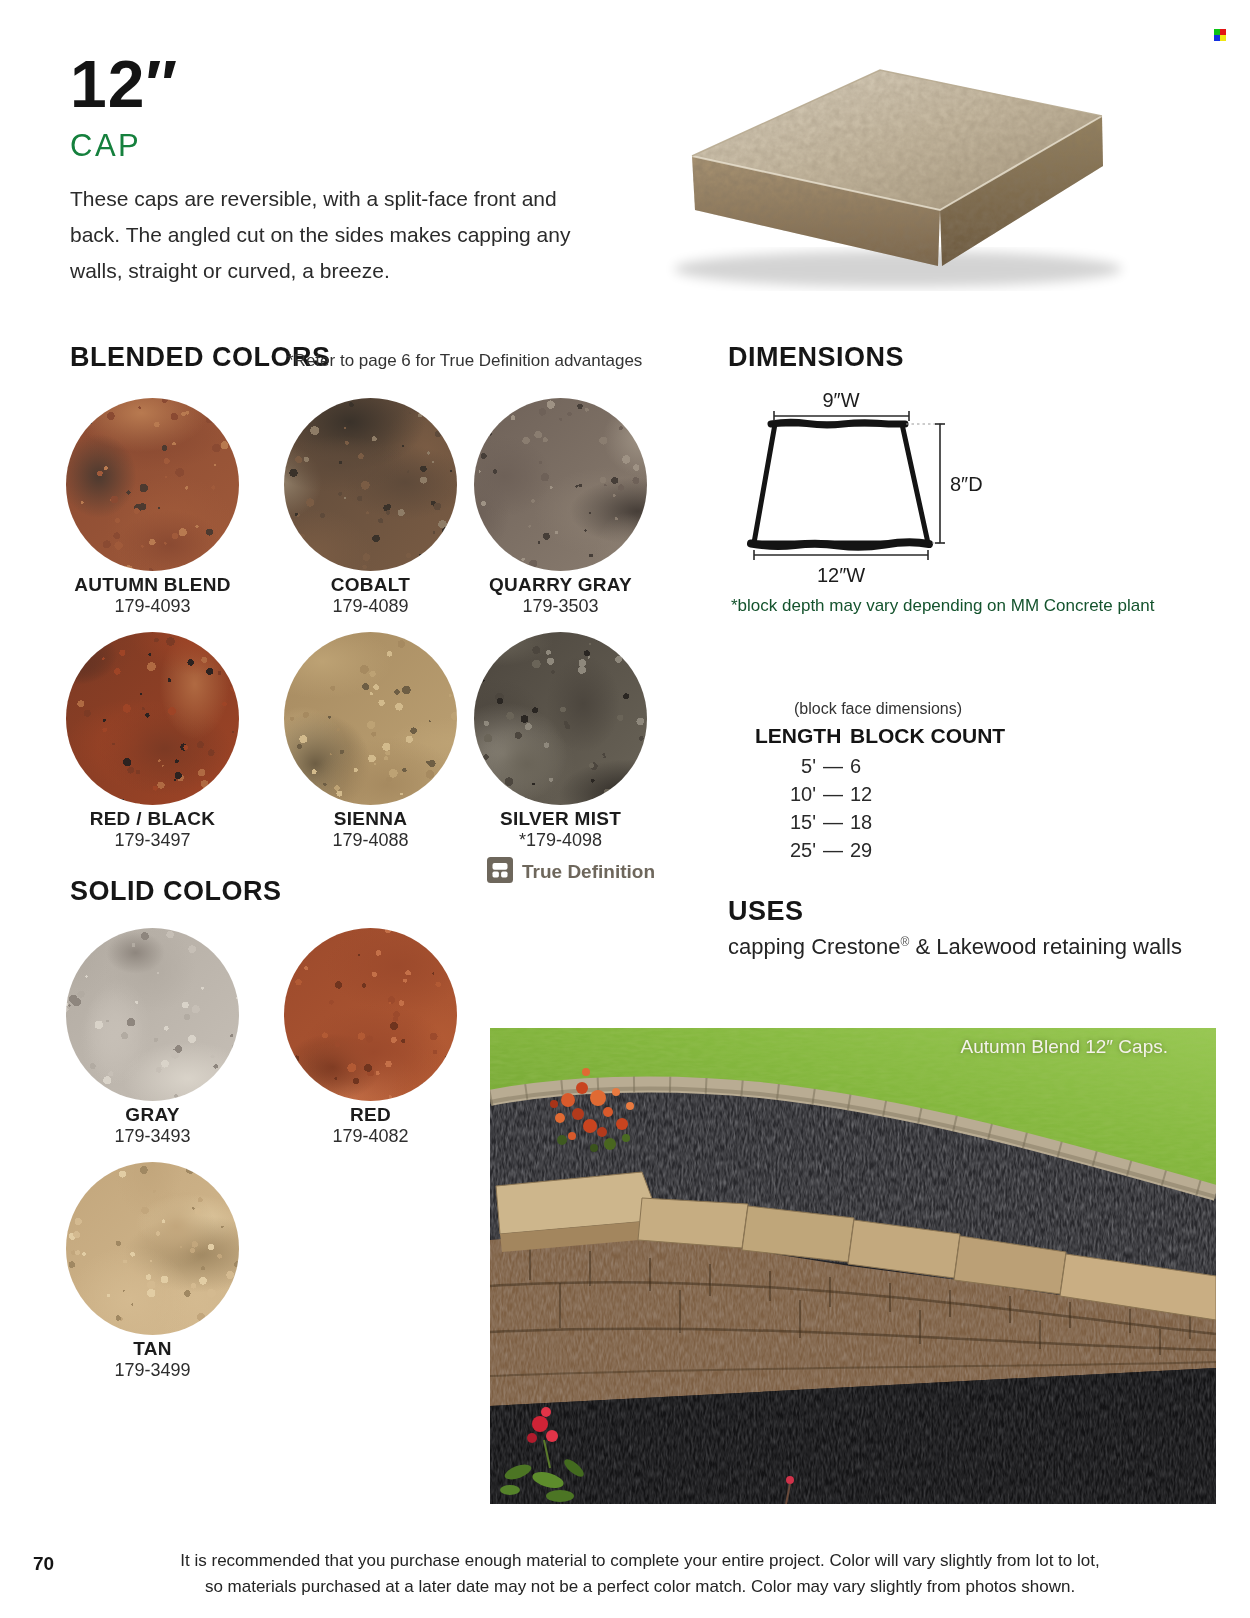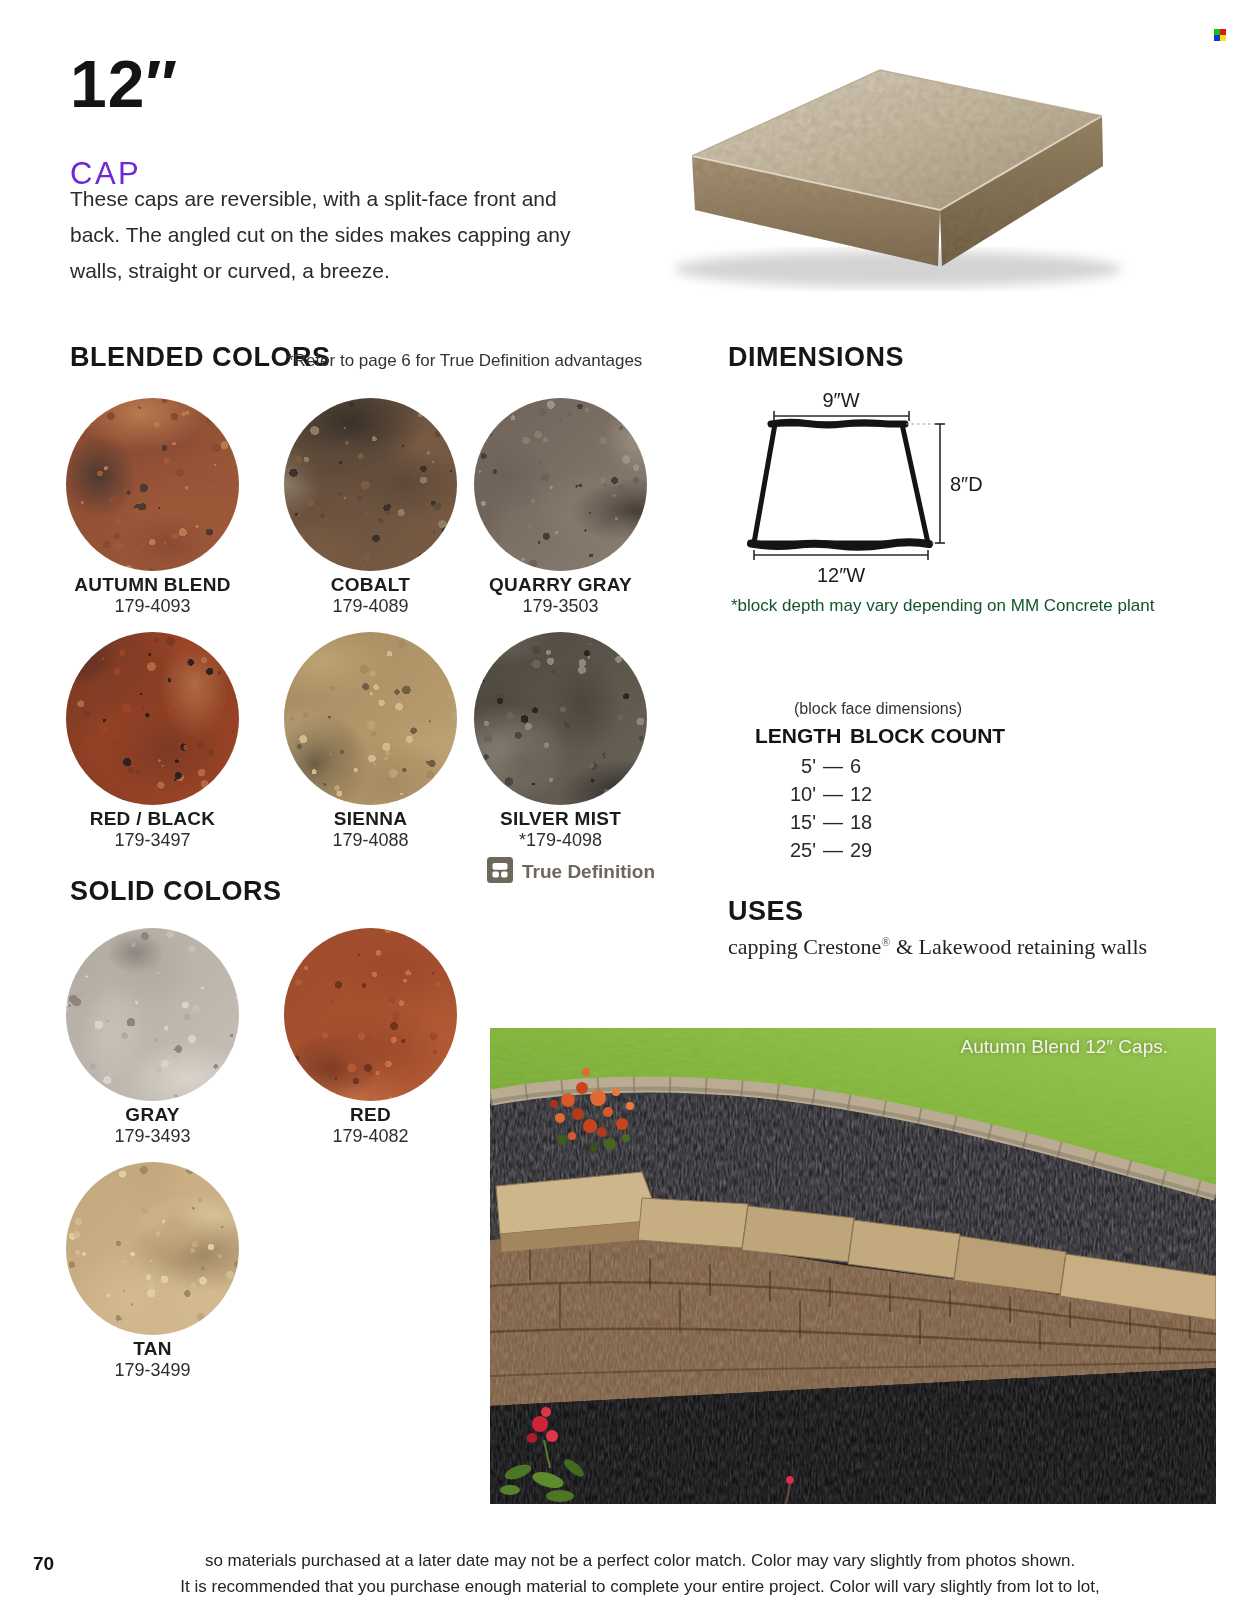--- a/index.html
+++ b/index.html
@@ -1,21 +1,21 @@
 <!DOCTYPE html>
 <html><head>
 <meta charset="utf-8">
 <style>
   html,body{margin:0;padding:0;background:#fff;}
   .page{position:relative;width:1250px;height:1618px;background:#ffffff;
         font-family:"Liberation Sans",sans-serif;color:#1b1b1b;overflow:hidden;}
   .abs{position:absolute;}
 
   .h-big{font-size:66px;font-weight:800;letter-spacing:1px;color:#141414;}
-  .cap-label{font-size:31px;font-weight:400;letter-spacing:2.5px;color:#6d28d9;margin-top:28px;}
+  .cap-label{font-size:31px;font-weight:400;letter-spacing:2.5px;color:#15803d;}
   .desc{font-size:21px;line-height:1.72;color:#2b2b2b;width:508px;}
 
   .section-h{font-size:27px;font-weight:700;letter-spacing:.5px;color:#161616;}
   .note{font-size:17px;color:#333;}
 
   .swatch{width:173px;height:173px;border-radius:50%;}
   .sw-label{width:173px;text-align:center;}
   .sw-name{font-size:19px;font-weight:700;letter-spacing:.3px;color:#1c1c1c;}
   .sw-code{font-size:18px;color:#2e2e2e;}
 
@@ -27,21 +27,21 @@
   .spec-label{display:inline-block;width:132px;text-align:right;}
   .spec-value{font-weight:700;color:#141414;margin-left:9px;}
   .spec-unit{font-size:16px;margin-left:5px;}
   .spec-sub{font-size:16px;color:#333;}
 
   .tbl-h{font-size:21px;font-weight:700;color:#141414;}
   .len-row{font-size:20px;color:#2a2a2a;}
   .len{display:inline-block;width:88px;text-align:right;}
   .dash{display:inline-block;width:34px;text-align:center;}
 
-  .uses-text{font-size:22px;color:#242424;font-family:Liberation Serif, serif;}
+  .uses-text{font-size:22px;color:#242424;}
   .uses-text sup{font-size:12px;color:#555;}
 
   .photo{width:726px;height:476px;overflow:hidden;background:#4d7c0f;}
   .photo svg{display:block;}
   .caption{position:absolute;top:8px;right:48px;font-size:19px;color:#f4f2ea;
            text-shadow:0 0 4px rgba(60,80,20,.5);}
 
   .page-num{font-size:19px;font-weight:700;color:#141414;}
   .disclaimer{width:980px;text-align:center;font-size:17px;line-height:1.5;color:#242424;}
 
@@ -325,17 +325,17 @@
         <ellipse cx="70" cy="468" rx="14" ry="6" fill="#4c7524"></ellipse>
         <circle cx="300" cy="452" r="4" fill="#d0324a"></circle>
           <path d="M300,456 L296,476" stroke="#6a4a3a" stroke-width="2"></path>
       </g>
     </svg>
     <div class="caption">Autumn Blend 12″ Caps.</div>
   </div>
 
   <div class="page-num abs" style="left:33px;top:1553px">70</div>
   <div class="disclaimer abs" style="left:150px;top:1548px">
+    <div>It is recommended that you purchase enough material to complete your entire project. Color will vary slightly from lot to lot,</div>
     <div>so materials purchased at a later date may not be a perfect color match. Color may vary slightly from photos shown.</div>
-    <div>It is recommended that you purchase enough material to complete your entire project. Color will vary slightly from lot to lot,</div>
   </div>
 
 </div>
 
 </body></html>

